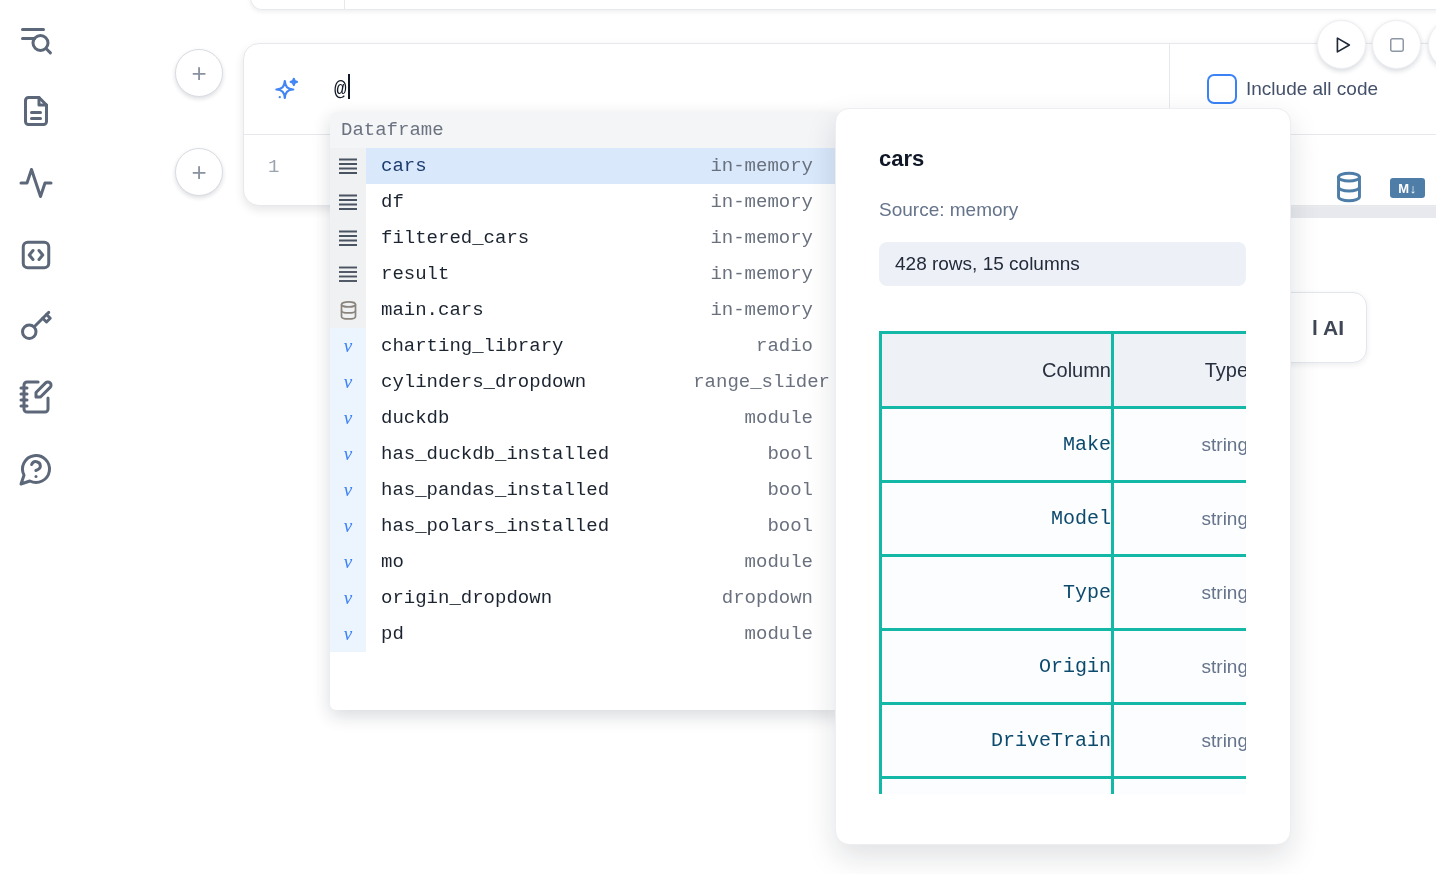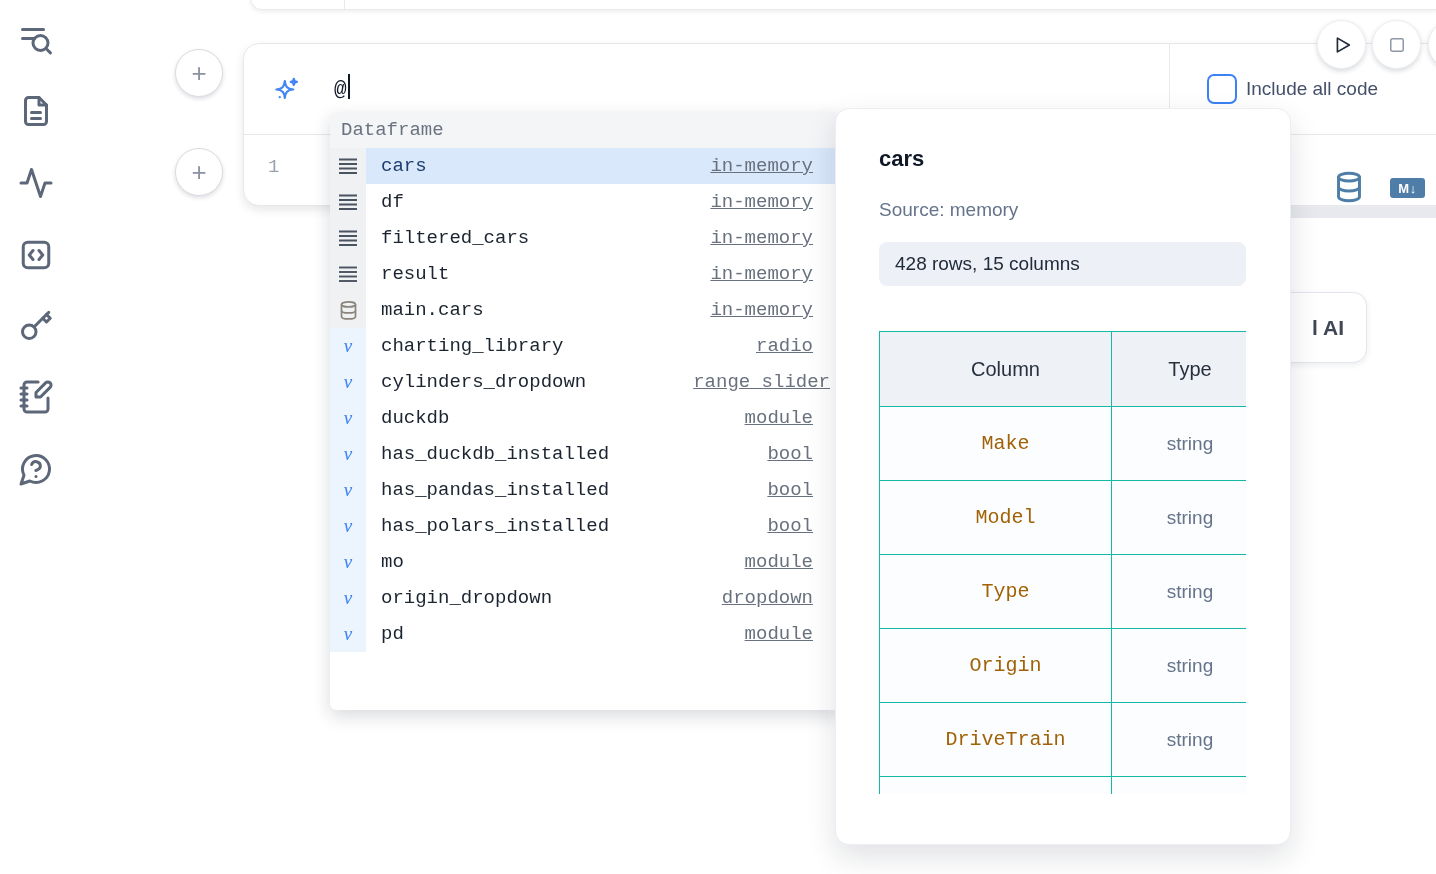--- a/index.html
+++ b/index.html
@@ -81,38 +81,38 @@
     padding-left:11px;box-sizing:border-box;}
   .dd-item{height:36px;display:flex;align-items:center;background:#fff;cursor:pointer;}
   .dd-item.sel{background:#d9e8fa;}
   .gut{width:36px;align-self:stretch;flex:none;display:flex;align-items:center;
     justify-content:center;background:#f0f1f3;}
   .gut.var{background:#ecf4fd;}
   .gut svg{display:block;}
   .vico{font-family:"Liberation Serif",serif;font-style:italic;color:#3b82f6;font-size:19px;}
   .nm{margin-left:15px;color:#1b2430;white-space:pre;}
   .sel .nm{color:#1c3d6e;}
-  .ty{margin-left:auto;padding-right:28px;color:#69707e;white-space:pre;text-decoration:underline;}
+  .ty{margin-left:auto;padding-right:28px;color:#69707e;white-space:pre;}
   .ty-over{margin-right:-17px;}
 
   
   .panel{position:absolute;left:835px;top:108px;width:456px;height:737px;background:#fff;
     border:1px solid #ededf2;border-radius:14px;box-shadow:0 12px 30px rgba(15,23,42,.13);
     z-index:10;box-sizing:border-box;padding:0 44px 0 43px;}
   .panel-title{margin-top:37px;font-size:22px;font-weight:bold;color:#101828;}
   .panel-source{margin-top:27px;font-size:19px;color:#65738b;}
   .shape-badge{margin-top:21px;height:44px;background:#edf1f7;border-radius:8px;
     display:flex;align-items:center;padding-left:16px;font-size:19px;color:#232b3a;}
   .tbl-wrap{margin-top:45px;height:463px;overflow:hidden;}
   table.schema{width:369px;border-collapse:collapse;table-layout:fixed;}
-  table.schema th,table.schema td{border:1px solid #14b8a6;text-align:center;
+  table.schema th,table.schema td{border:3px solid #14b8a6;text-align:right;
     padding:0 0 0 20px;box-sizing:border-box;}
   table.schema th{height:75px;background:#eef1f6;font-weight:400;font-size:20px;color:#28303f;}
   table.schema td{height:74px;background:#fcfdfe;}
-  td.cname{font-family:"Liberation Mono","DejaVu Sans Mono",monospace;font-size:20px;color:#a16207;}
+  td.cname{font-family:"Liberation Mono","DejaVu Sans Mono",monospace;font-size:20px;color:#0c4a6e;}
   td.ctype{font-size:19px;color:#65738b;}
   .col-c{width:232px;} .col-t{width:137px;}
 </style>
 </head>
 <body>
 
 <div class="sidebar">
   <div class="sb-icon" style="top:22px">
     <svg viewBox="0 0 24 24">
         <path d="M3 5h14"></path>

